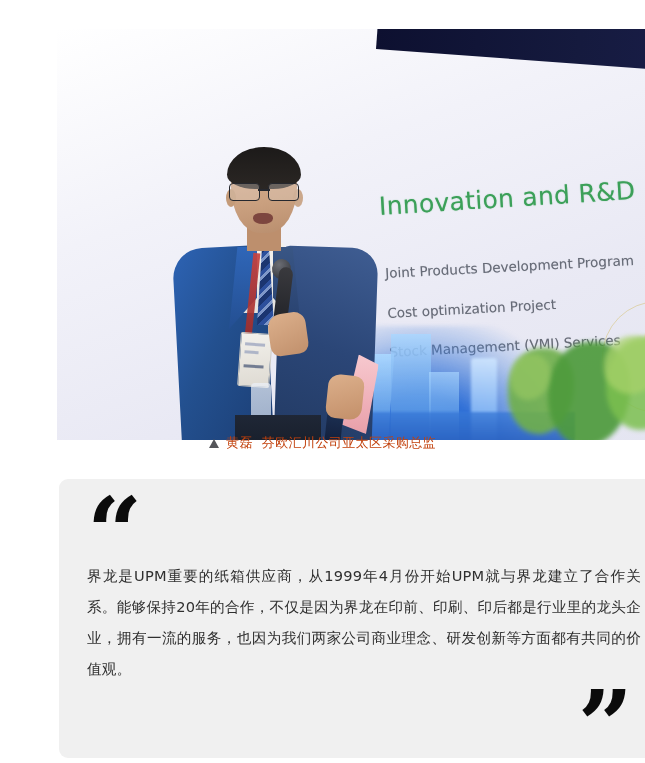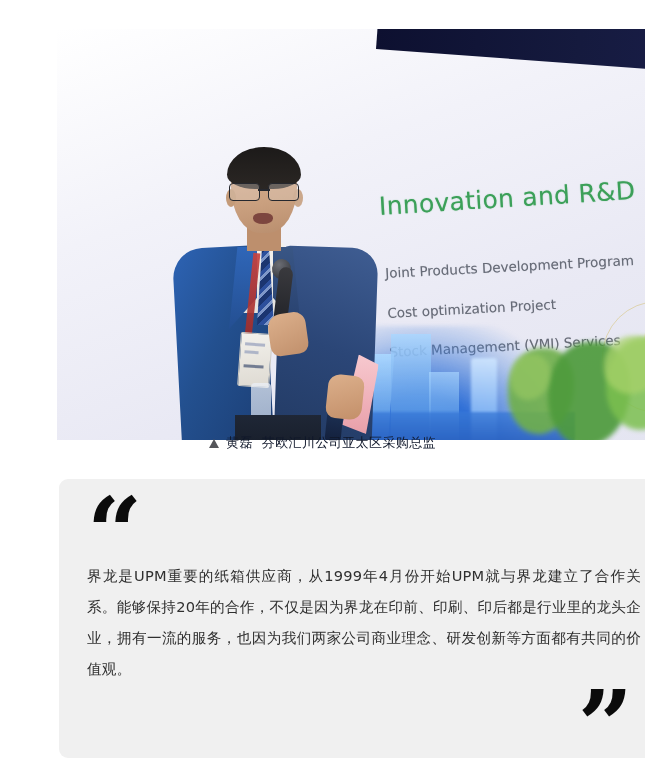--- a/index.html
+++ b/index.html
@@ -416,21 +416,21 @@
   }
 
   
   .caption {
     position: absolute;
     left: 0;
     top: 434px;
     width: 645px;
     text-align: center;
     font-size: 13px;
-    color: #0f172a;
+    color: #c2410c;
     font-family: "DejaVu Sans", sans-serif;
     letter-spacing: .4px;
     white-space: nowrap;
   }
   .caption-triangle {
     display: inline-block;
     width: 0;
     height: 0;
     border-left: 5px solid transparent;
     border-right: 5px solid transparent;

